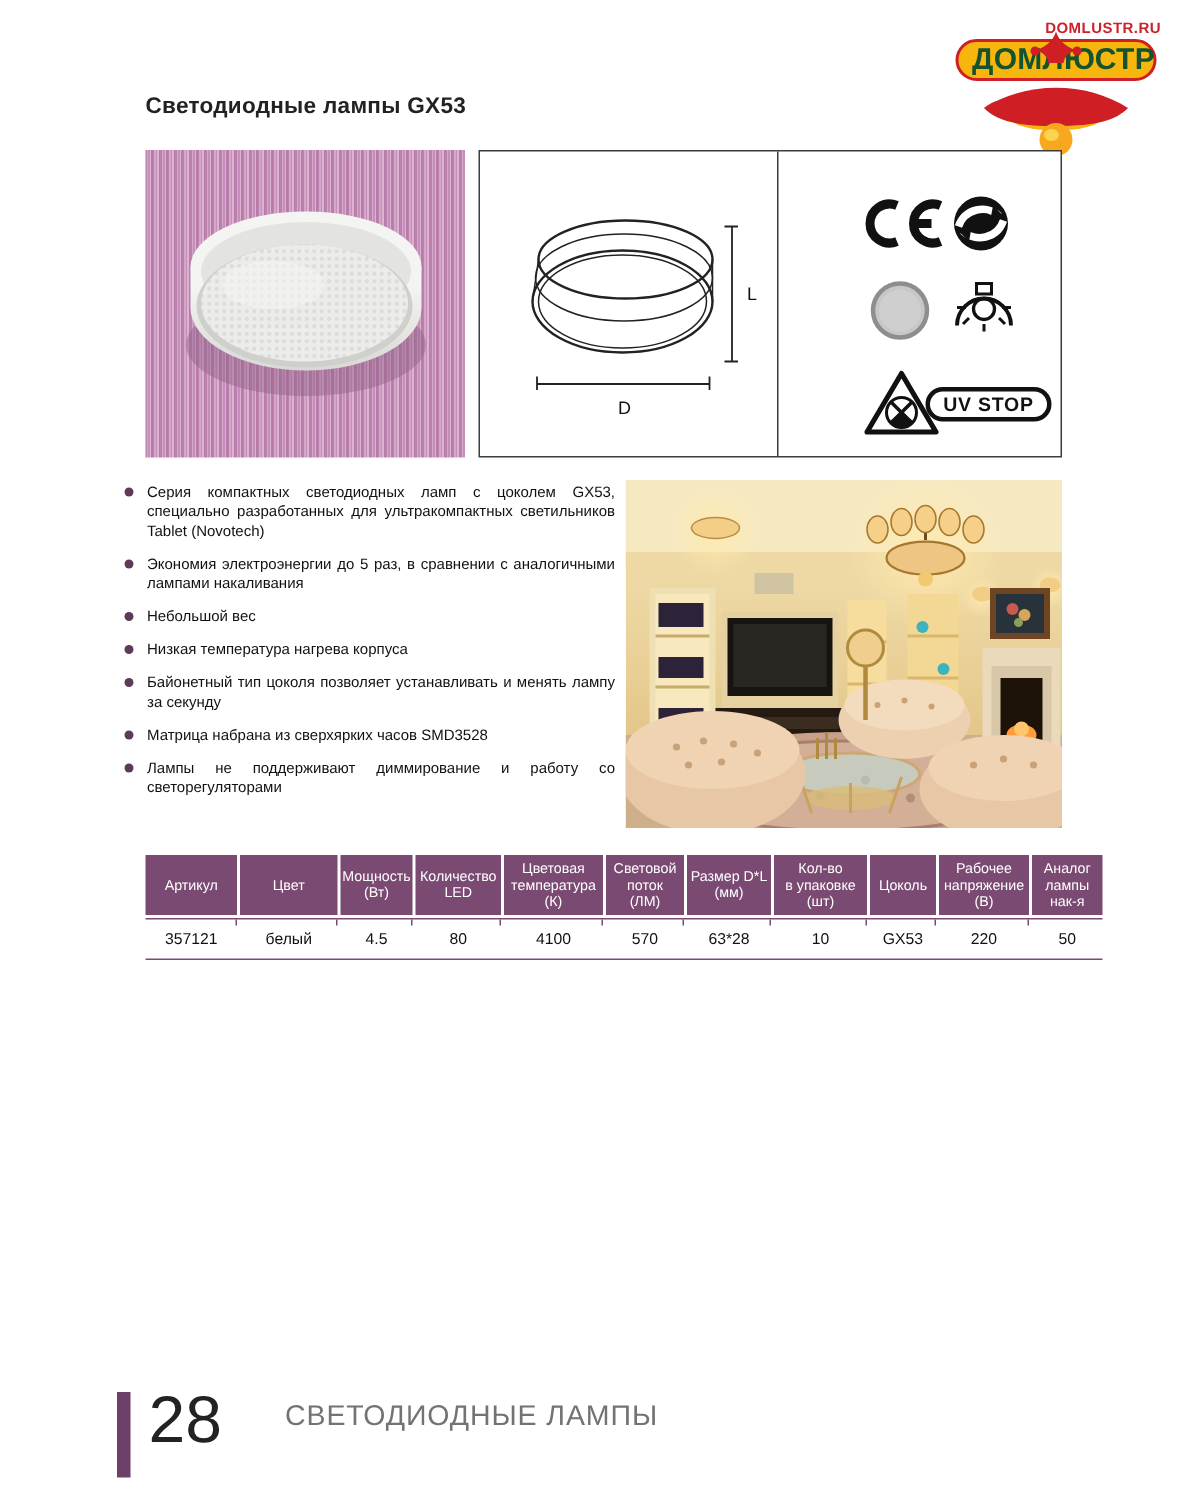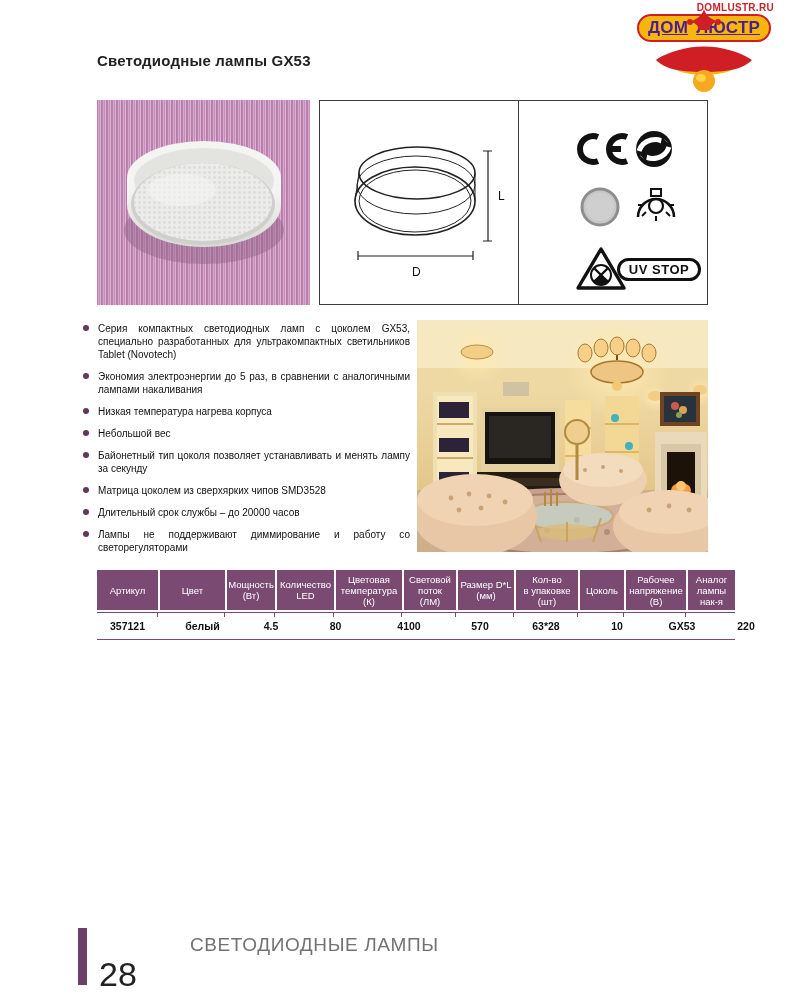--- a/index.html
+++ b/index.html
@@ -1,30 +1,30 @@
 <!DOCTYPE html>
 <html><head>
 <meta charset="utf-8">
 <style>
   * { margin:0; padding:0; box-sizing:border-box; }
   html,body { background:#fff; }
   body { font-family:"Liberation Sans", sans-serif; color:#1a1a1a; }
   .page { position:relative; width:800px; height:1000px; margin:0 auto; background:#fff; overflow:hidden; }
 
   
-  .logo { position:absolute; top:2px; right:26px; width:140px; height:94px; }
+  .logo { position:absolute; top:14px; right:26px; width:140px; height:94px; }
   .logo-url { position:absolute; top:0; right:0; font-size:10px; font-weight:bold; color:#cc2229; letter-spacing:.3px; }
   .logo-band { position:absolute; top:12px; left:3px; width:134px; height:28px; background:#f7b60d; border:2px solid #cf1f25;
                border-radius:15px; display:flex; align-items:center; justify-content:space-between; padding:0 9px; }
-  .logo-band span { font-size:17px; font-weight:bold; color:#4c1d95; letter-spacing:.2px;text-decoration:underline; }
+  .logo-band span { font-size:20px; font-weight:bold; color:#14532d; letter-spacing:.2px; }
   .logo-ornament { position:absolute; top:6px; left:50px; width:40px; height:36px; }
   .logo-shade { position:absolute; top:38px; left:20px; width:100px; height:56px; }
 
   
-  .doc-title { position:absolute; left:97px; top:52px; font-size:15px; font-weight:bold; color:#222; letter-spacing:.2px; }
+  .doc-title { position:absolute; left:97px; top:62px; font-size:15px; font-weight:bold; color:#222; letter-spacing:.2px; }
 
   
   .panel-photo { position:absolute; left:97px; top:100px; width:213px; height:205px;
     background:repeating-linear-gradient(90deg,#bd81b0 0 1px,#d4a6c9 1px 2px,#c48fb8 2px 3px,#dcb3d0 3px 4px,#b87cab 4px 5px);
   }
   .panel-photo svg { position:absolute; left:0; top:0; }
   .panel-tech { position:absolute; left:319px; top:100px; width:389px; height:205px; border:1px solid #3c3c3c; background:#fff; display:flex; }
   .panel-draw { width:199px; height:100%; border-right:1px solid #3c3c3c; position:relative; }
   .panel-icons { flex:1; position:relative; }
   .icon-cell { position:absolute; display:flex; align-items:center; justify-content:center; }
@@ -40,26 +40,26 @@
 
   
   .spec-table { position:absolute; left:97px; top:570px; width:638px; }
   .thead { display:grid; grid-template-columns:61px 65px 48px 57px 66px 52px 56px 62px 44px 60px 47px; gap:2px; }
   .th { background:#7b4a73; color:#fff; font-size:9.5px; line-height:11px; height:40px; display:flex; align-items:center; justify-content:center;
         text-align:center; white-space:pre-line; padding:1px; }
   .trow-wrap { border-top:1px solid #7b4a73; border-bottom:1px solid #7b4a73; margin-top:2px; padding-bottom:4px; }
   .ticks { display:grid; grid-template-columns:61px 65px 48px 57px 66px 52px 56px 62px 44px 60px 47px; gap:2px; height:4px; }
   .ticks div { border-right:1px solid #7b4a73; }
   .ticks div:last-child { border-right:none; }
-  .trow { display:grid; grid-template-columns:61px 65px 48px 57px 66px 52px 56px 62px 44px 60px 47px; gap:12px;font-weight:bold; }
+  .trow { display:grid; grid-template-columns:61px 65px 48px 57px 66px 52px 56px 62px 44px 60px 47px; gap:2px; }
   .td { font-size:10.5px; color:#111; height:18px; display:flex; align-items:center; justify-content:center; text-align:center; }
 
   
   .footer-bar { position:absolute; left:78px; top:928px; width:9px; height:57px; background:#6d4069; }
-  .footer-page { position:absolute; left:99px; top:922px; font-size:34px; color:#222;margin-top:33px; }
+  .footer-page { position:absolute; left:99px; top:922px; font-size:44px; color:#222; }
   .footer-title { position:absolute; left:190px; top:934px; font-size:19px; color:#737373; letter-spacing:.6px; }
 </style>
 </head>
 <body>
 
 <div class="page">
 
   <div class="logo">
     <div class="logo-url">DOMLUSTR.RU</div>
     <div class="logo-band">
@@ -178,25 +178,24 @@
 
       <div class="icon-cell" style="left:114px; top:150px; width:52px; height:36px;">
         <span class="uv-stop">UV STOP</span>
       </div>
     </div>
   </div>
 
   <ul class="features">
     <li><span class="dot"></span><span>Серия компактных светодиодных ламп с цоколем GX53, специально разработанных для ультракомпактных светильников Tablet (Novotech)</span></li>
     <li><span class="dot"></span><span>Экономия электроэнергии до 5 раз, в сравнении с аналогичными лампами накаливания</span></li>
+    <li><span class="dot"></span><span>Небольшой вес</span></li>
     <li><span class="dot"></span><span>Низкая температура нагрева корпуса</span></li>
-    <li><span class="dot"></span><span>Небольшой вес</span></li>
     <li><span class="dot"></span><span>Байонетный тип цоколя позволяет устанавливать и менять лампу за секунду</span></li>
-    <li><span class="dot"></span><span>Матрица цоколем из сверхярких чипов SMD3528</span></li>
-    <li><span class="dot"></span><span>Длительный срок службы – до 20000 часов</span></li>
+    <li><span class="dot"></span><span>Матрица набрана из сверхярких часов SMD3528</span></li>
     <li><span class="dot"></span><span>Лампы не поддерживают диммирование и работу со светорегуляторами</span></li>
   </ul>
 
   <div class="room">
     <svg width="291" height="232" viewBox="0 0 291 232">
       <defs>
         <linearGradient id="wall" x1="0" y1="0" x2="0" y2="1">
           <stop offset="0" stop-color="#f3e3b4"></stop>
             <stop offset="0.55" stop-color="#e9cf96"></stop>
             <stop offset="1" stop-color="#d9b878"></stop>

